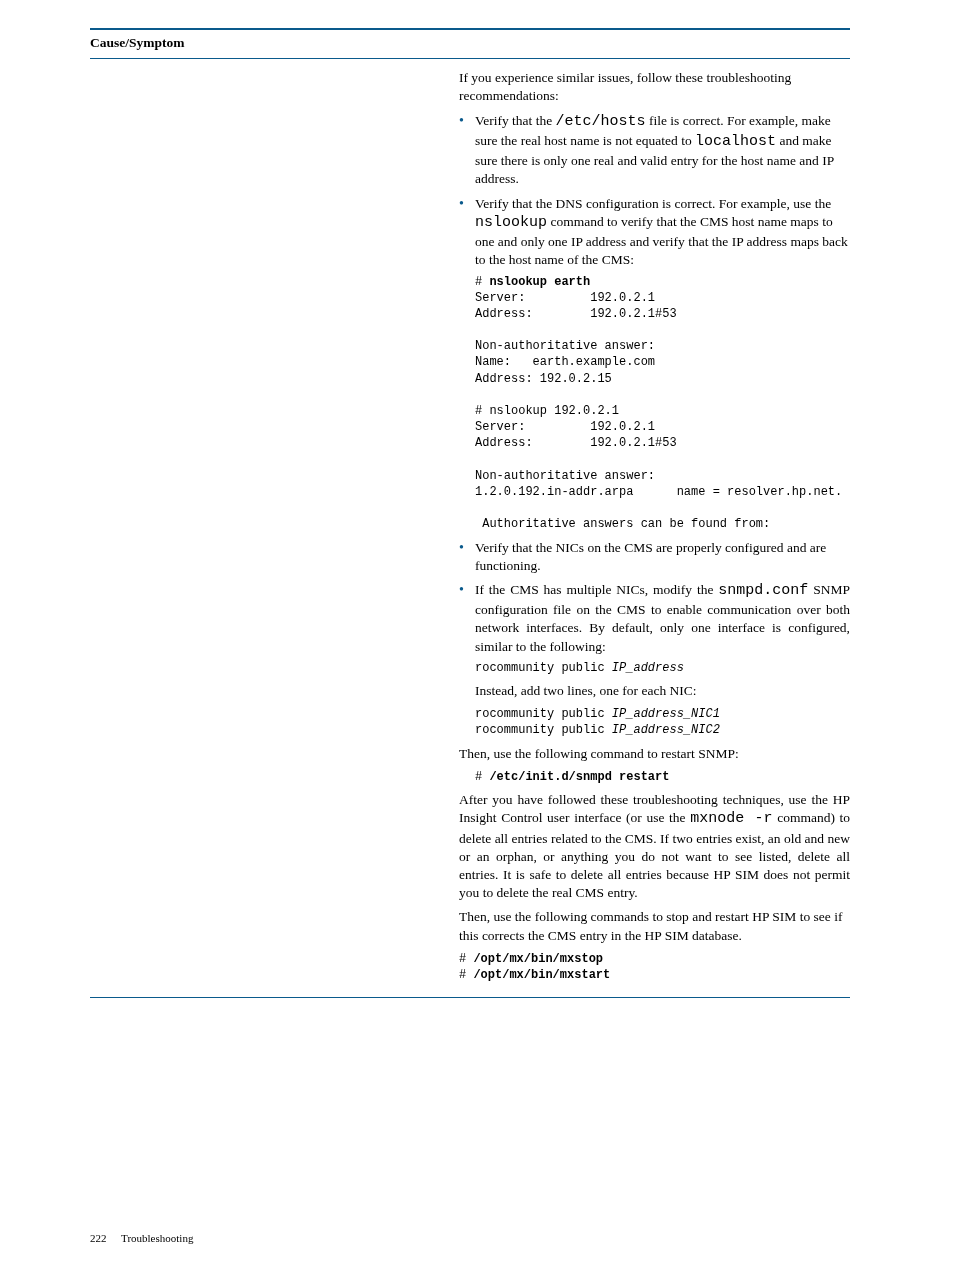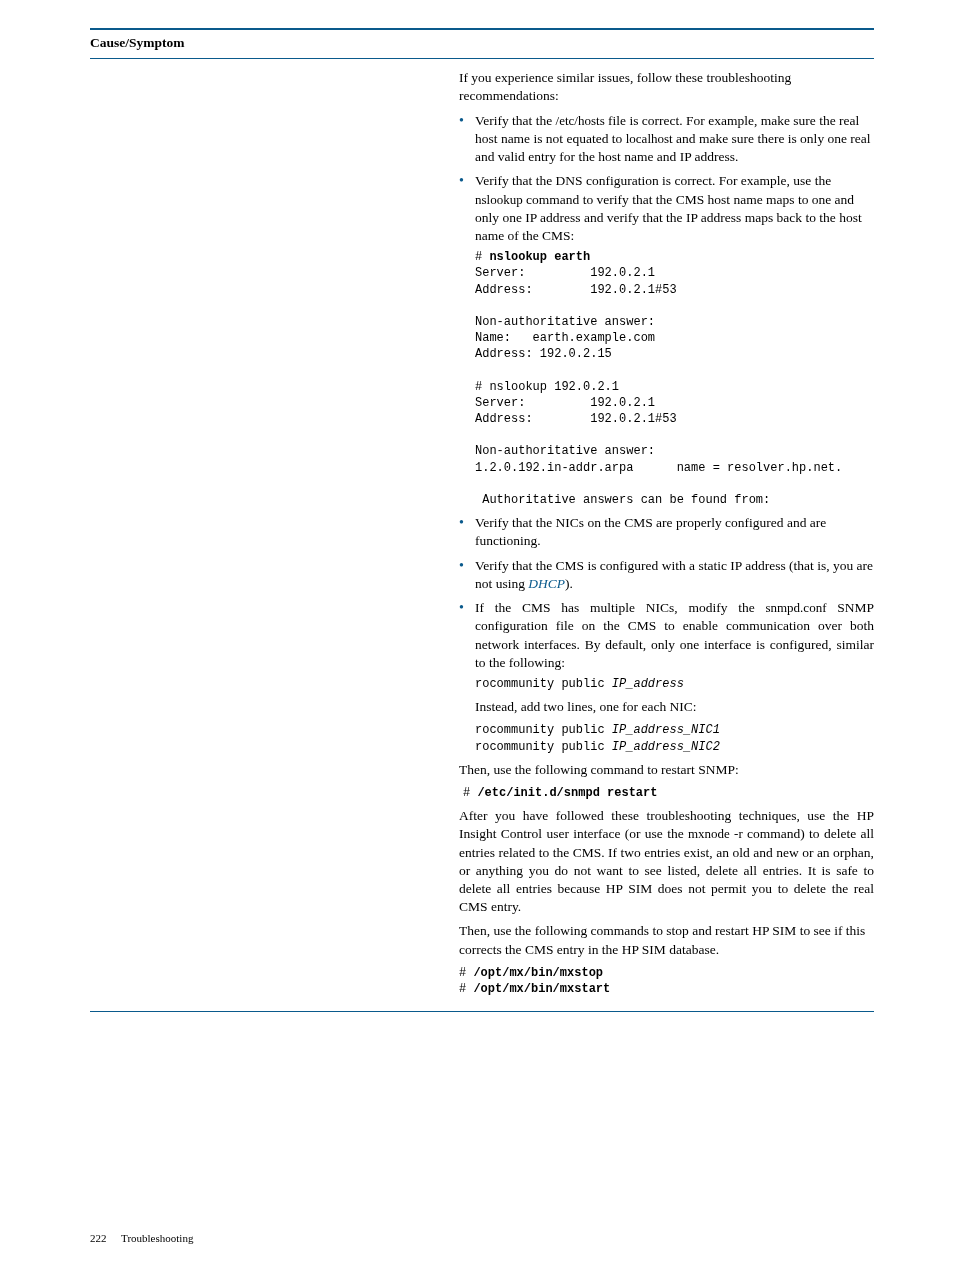--- a/index.html
+++ b/index.html
@@ -6,21 +6,21 @@
     font-family: "Palatino Linotype", "Book Antiqua", Palatino, Georgia, serif;
     font-size: 13.5px;
     line-height: 1.35;
     color: #000;
     margin: 0;
     background: #fff;
   }
   .page {
     width: 954px;
     min-height: 1271px;
-    padding: 28px 80px 30px 90px;
+    padding: 28px 104px 30px 90px;
     box-sizing: border-box;
     position: relative;
   }
   .hr {
     border: none;
     border-top: 2.5px solid #0a5a8c;
     margin: 0 0 4px 0;
   }
   .hr-thin {
     border: none;
@@ -68,22 +68,22 @@
   }
   ul.bullets > li::before {
     content: "•";
     position: absolute;
     left: 0;
     top: 0;
     color: #0a5a8c;
     font-size: 14px;
   }
   .mono {
-    font-family: Liberation Serif, serif;
-    font-size: 13px;
+    font-family: Liberation Mono, monospace;
+    font-size: 15px;
   }
   .mono-block {
     font-family: "Courier New", Courier, monospace;
     font-size: 12px;
     white-space: pre;
     margin: 4px 0 6px 0;
     line-height: 1.35;
   }
   .italic-mono { font-style: italic; }
   .link-ital { font-style: italic; color: #0a5a8c; }
@@ -139,38 +139,35 @@
 1.2.0.192.in-addr.arpa      name = resolver.hp.net.
 
  Authoritative answers can be found from:</div>
         </li>
       </ul>
 
       <ul class="bullets">
         <li>
           <span>Verify that the NICs on the CMS are properly configured and are functioning.</span>
         </li>
-        <li>
-          <span>Verify that the CMS is configured with a static IP address (that is, you are not using </span><span class="link-ital">DHCP</span><span>).</span>
-        </li>
         <li class="tight">
           <span>If the CMS has multiple NICs, modify the </span><span class="mono">snmpd.conf</span><span> SNMP configuration file on the CMS to enable communication over both network interfaces. By default, only one interface is configured, similar to the following:</span>
 
           <div class="mono-block"><span>rocommunity public </span><span class="italic-mono">IP_address</span></div>
 
           <p style="font-family:inherit;">Instead, add two lines, one for each NIC:</p>
 
           <div class="mono-block"><span>rocommunity public </span><span class="italic-mono">IP_address_NIC1</span>
 <span>rocommunity public </span><span class="italic-mono">IP_address_NIC2</span></div>
         </li>
       </ul>
 
       <p>Then, use the following command to restart SNMP:</p>
 
-      <div class="mono-block" style="margin-left:4px;"><span># </span><span class="b">/etc/init.d/snmpd restart</span></div>
+      <div class="mono-block" style="margin-left:16px;"><span># </span><span class="b">/etc/init.d/snmpd restart</span></div>
 
       <p class="tight">
         <span>After you have followed these troubleshooting techniques, use the HP Insight Control user interface (or use the </span><span class="mono">mxnode -r</span><span> command) to delete all entries related to the CMS. If two entries exist, an old and new or an orphan, or anything you do not want to see listed, delete all entries. It is safe to delete all entries because HP SIM does not permit you to delete the real CMS entry.</span>
       </p>
 
       <p>Then, use the following commands to stop and restart HP SIM to see if this corrects the CMS entry in the HP SIM database.</p>
 
       <div class="mono-block" style="margin-left:0;"><span># </span><span class="b">/opt/mx/bin/mxstop</span>
 <span># </span><span class="b">/opt/mx/bin/mxstart</span></div>
 

